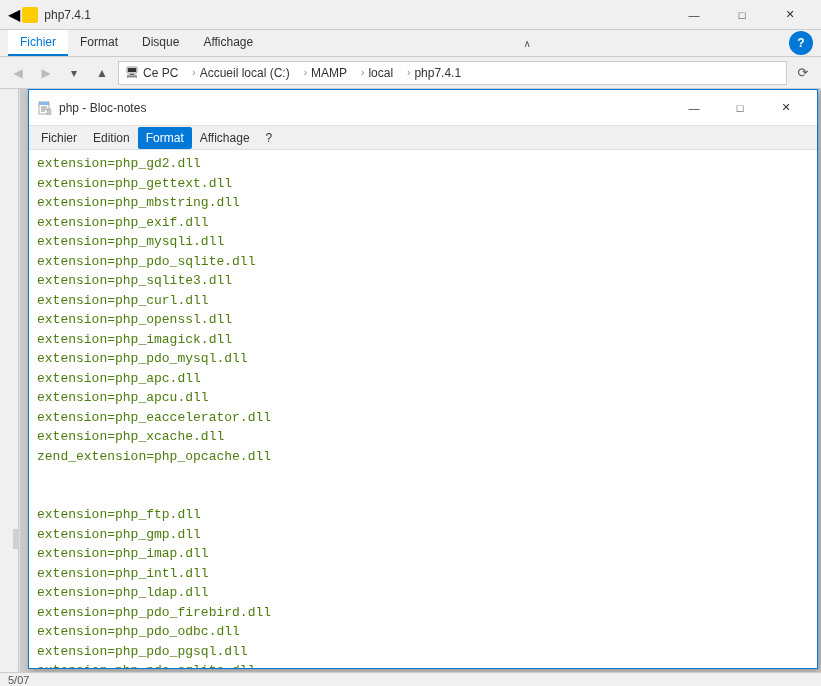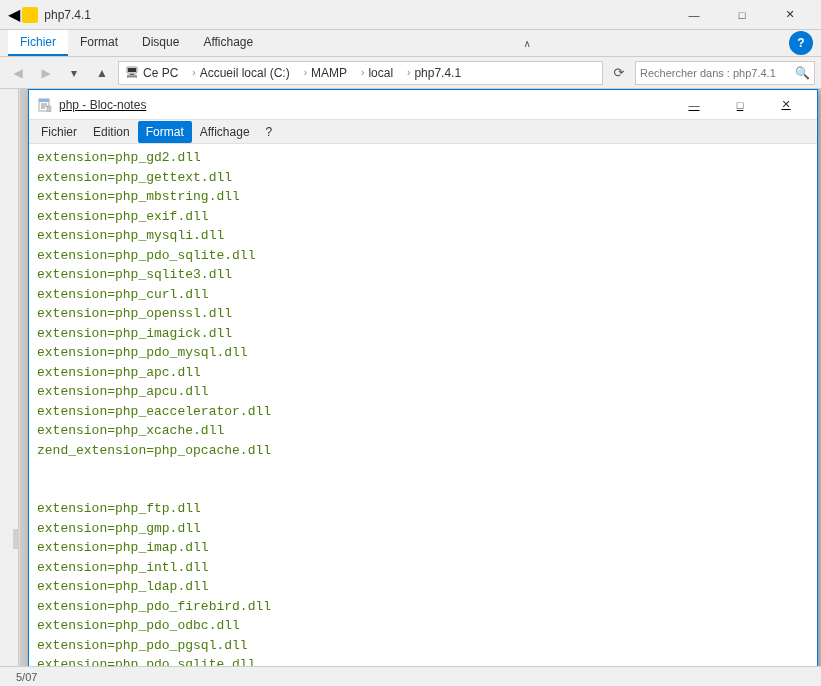--- a/index.html
+++ b/index.html
@@ -223,27 +223,26 @@
       background: white;
       border: 1px solid #0078d7;
       box-shadow: 2px 2px 8px rgba(0,0,0,0.3);
       display: flex;
       flex-direction: column;
       z-index: 10;
     }
 
     .notepad-titlebar {
       background: white;
-      height: 30px;
+      height: 36px;
       display: flex;
       align-items: center;
       padding: 0 8px;
       border-bottom: 1px solid #e0e0e0;
       flex-shrink: 0;
-      text-decoration: underline;
     }
 
     .notepad-title-icon {
       width: 16px;
       height: 16px;
       margin-right: 6px;
       display: flex;
       align-items: center;
       justify-content: center;
     }
@@ -335,26 +334,26 @@
       position: absolute;
       top: 440px;
       right: 0;
       width: 6px;
       height: 20px;
       background: #d0d0d0;
     }
 
     
     .explorer-statusbar {
-      height: 20px;
+      height: 14px;
       background: #f0f0f0;
       border-top: 1px solid #ccc;
       display: flex;
       align-items: center;
-      padding: 0 16px;
+      padding: 0 8px;
       font-size: 11px;
       color: #555;
       flex-shrink: 0;
     }
 
     
     .ribbon-help {
       width: 24px;
       height: 24px;
       border-radius: 50%;
@@ -429,24 +428,20 @@
       </span>
       <span class="path-segment">
         <span>local</span>
         <span class="path-chevron">›</span>
       </span>
       <span class="path-segment">
         <span>php7.4.1</span>
       </span>
     </div>
     <button class="addr-refresh">⟳</button>
-    <div class="search-box">
-      <input type="text" placeholder="Rechercher dans : php7.4.1" style="">
-      <span class="search-icon">🔍</span>
-    </div>
   </div>
 
   <div class="explorer-main">
 
     <div class="sidebar">
       <div class="sidebar-line"></div>
       <div class="left-indicator-mark"></div>
     </div>
 
     <div class="content-area">

